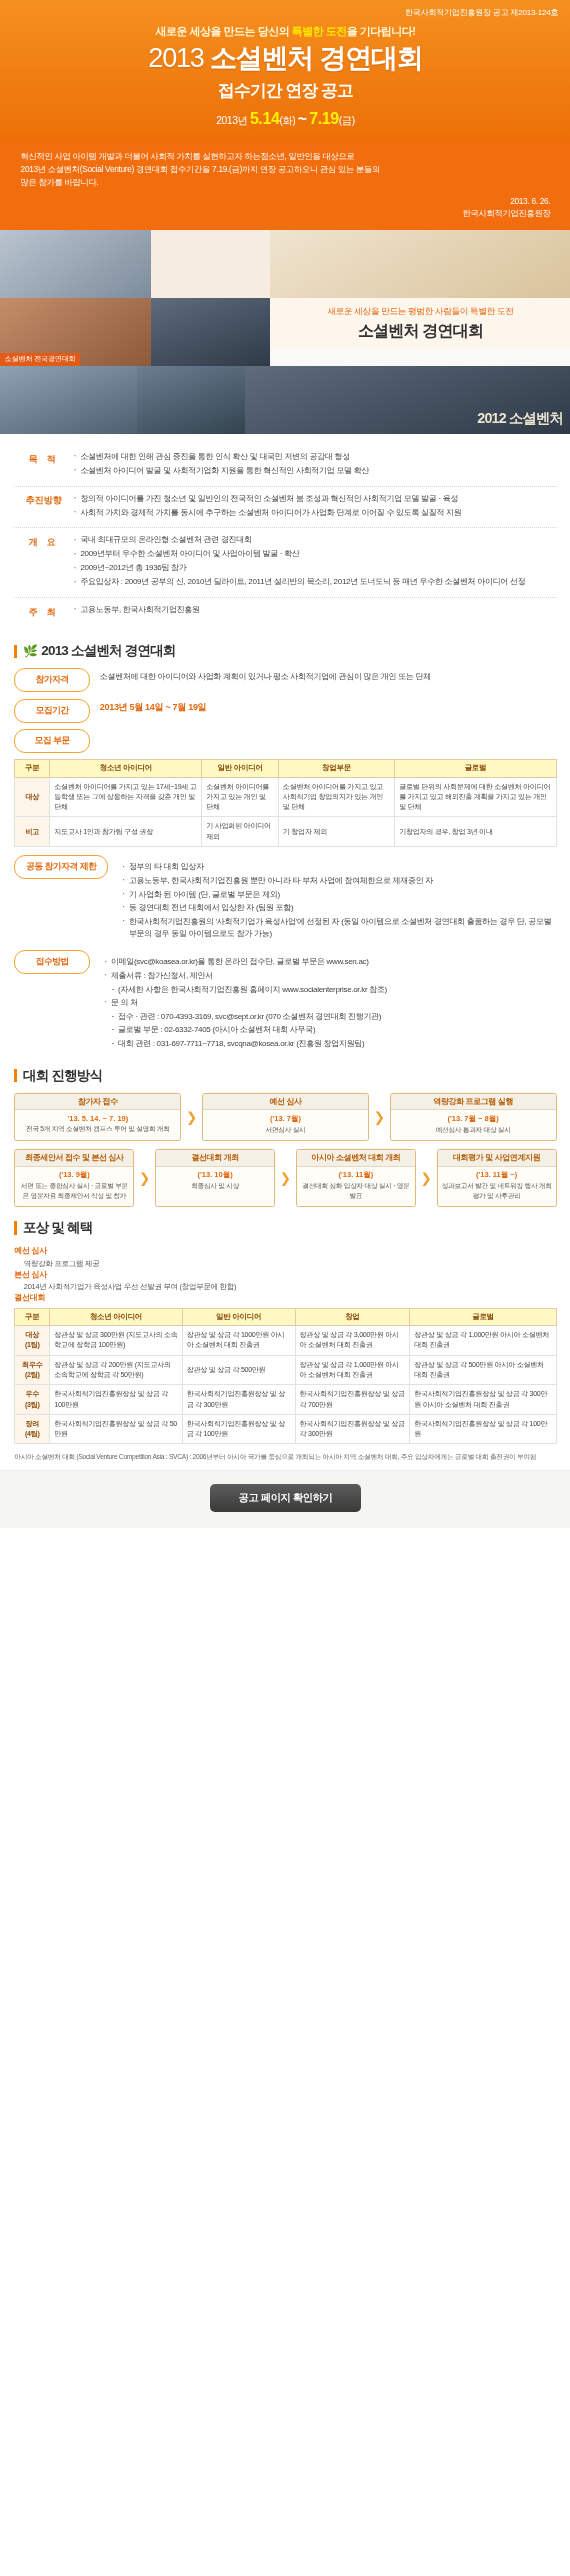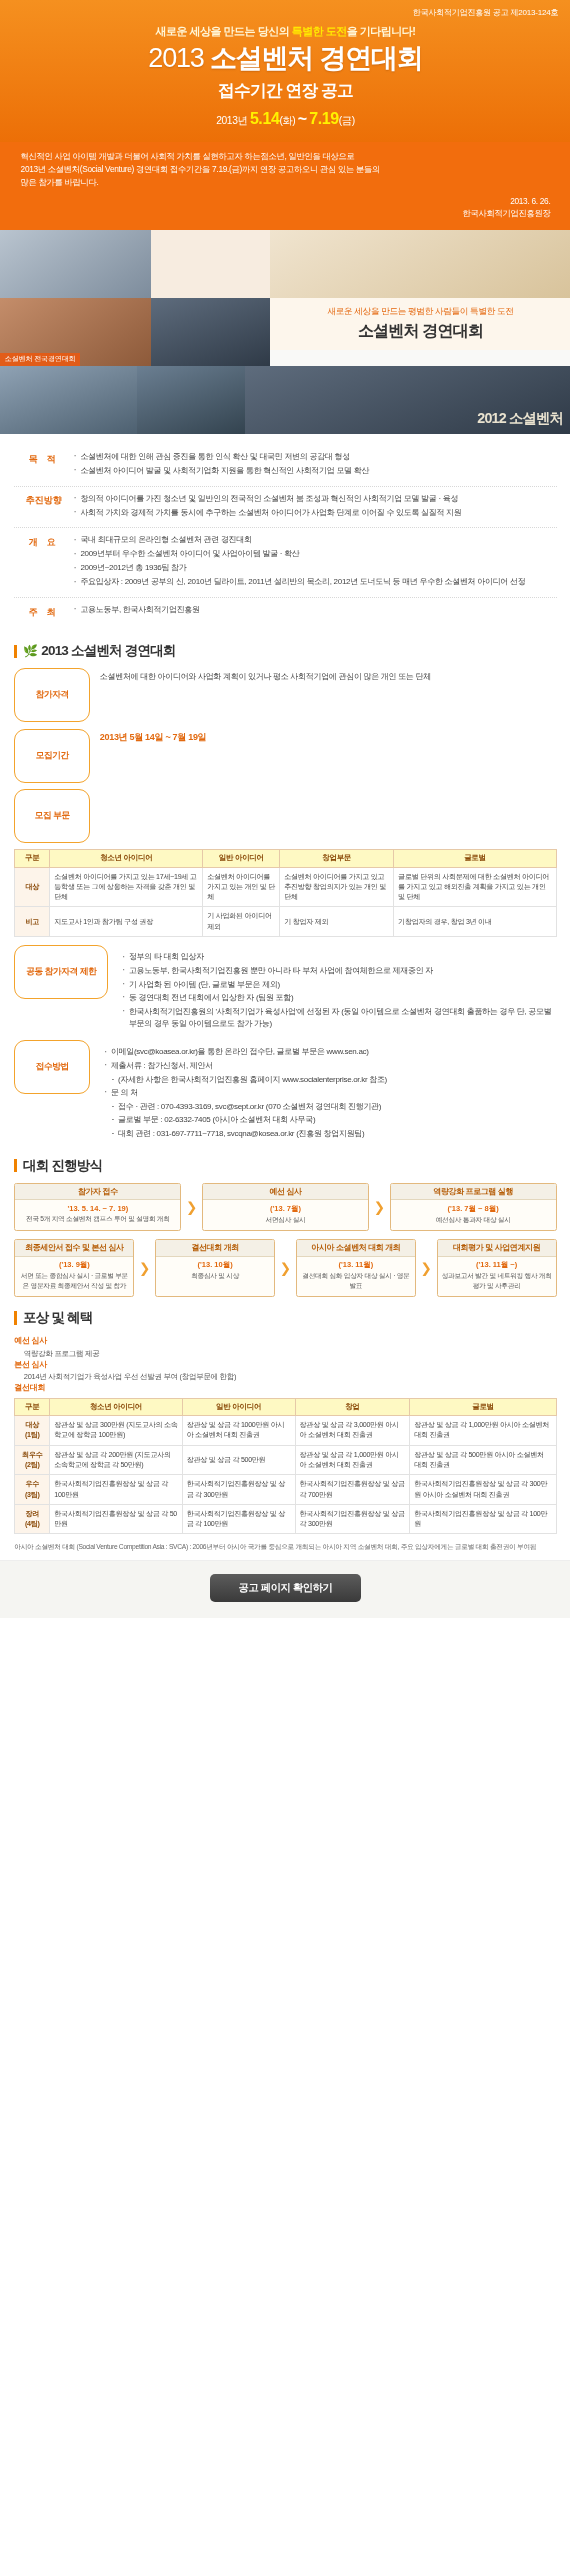--- a/index.html
+++ b/index.html
@@ -144,21 +144,21 @@
   
   .pill-row { display:flex; margin:0 14.3px 6.3px 14.3px; align-items:flex-start; }
   .pill {
     flex:0 0 76px;
     background:#fff;
     border:1.2px solid #f3a32c;
     color:#e2690f;
     border-radius:11px;
     text-align:center;
     font-size:8.7px; font-weight:bold;
-    padding:20px 0;
+    padding:5px 0;
     letter-spacing:-0.4px;
     margin-right:9.5px;
   }
   .pill-body { flex:1; font-size:8px; color:#444; line-height:1.5; letter-spacing:-0.3px; padding-top:2.4px;}
   .pill-body.ornage { color:#e2690f; font-weight:bold; font-size:9px; }
   .pill-body li { list-style:none; position:relative; padding-left:7.1px; margin-bottom:1.6px; }
   .pill-body li:before { content:"·"; position:absolute; left:0.8px; top:-0.8px; color:#888; font-weight:bold;}
   .pill-body ul { margin:4px; padding:0; }
   .pill-body li.sub { padding-left:14.3px; }
   .pill-body li.sub:before { content:"-"; left:8px; top:0; font-size:7.1px;}
@@ -248,21 +248,21 @@
     cursor:pointer;
   }
   .foot-pad { height:6.3px; }
 </style>
 </head>
 <body>
 
 <div class="page">
 
   <div class="hdr">
-    <div class="hdr-topline">한국사회적기업진흥원 공고 제2013-124호</div>
+    <div class="hdr-topline">한국사회적기업진흥원장 공고 제2013-124호</div>
     <div class="hdr-sub">
       <span>새로운 세상을 만드는 당신의 </span><b>특별한 도전</b><span>을 기다립니다!</span>
     </div>
     <div class="hdr-title">
       <span class="thin">2013</span>
       <span>소셜벤처 경연대회</span>
     </div>
     <div class="hdr-title2">접수기간 연장 공고</div>
     <div class="hdr-date">
       <span>2013년</span>
@@ -382,21 +382,21 @@
         <th>일반 아이디어</th>
         <th>창업부문</th>
         <th>글로벌</th>
       </tr>
     </thead>
     <tbody>
       <tr>
         <td class="rh">대상</td>
         <td>소셜벤처 아이디어를 가지고 있는 17세~19세 고등학생 또는 그에 상응하는 자격을 갖춘 개인 및 단체</td>
         <td>소셜벤처 아이디어를 가지고 있는 개인 및 단체</td>
-        <td>소셜벤처 아이디어를 가지고 있고 추진방향 창업의지가 있는 개인 및 단체</td>
+        <td>소셜벤처 아이디어를 가지고 있고 사회적기업 창업의지가 있는 개인 및 단체</td>
         <td>글로벌 단위의 사회문제에 대한 소셜벤처 아이디어를 가지고 있고 해외진출 계획을 가지고 있는 개인 및 단체</td>
       </tr>
       <tr>
         <td class="rh">비고</td>
         <td>지도교사 1인과 참가팀 구성 권장</td>
         <td>기 사업화된 아이디어 제외</td>
         <td>기 창업자 제외</td>
         <td>기창업자의 경우, 창업 3년 이내</td>
       </tr>
     </tbody>

